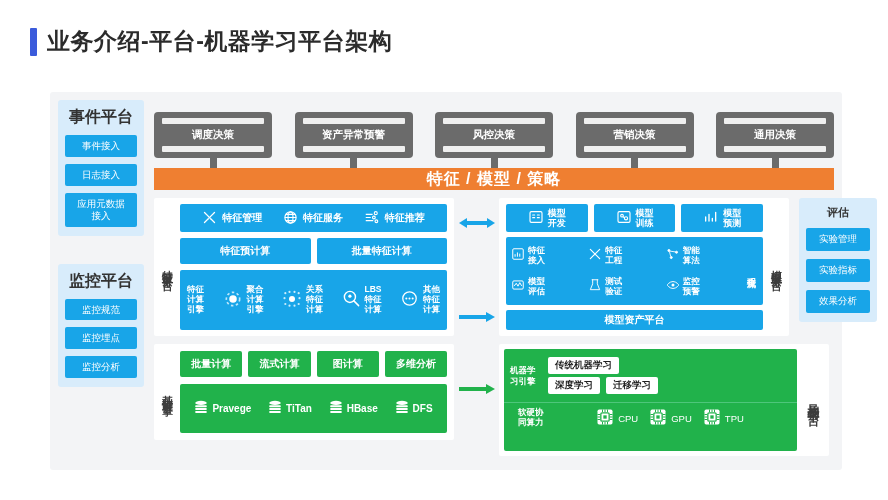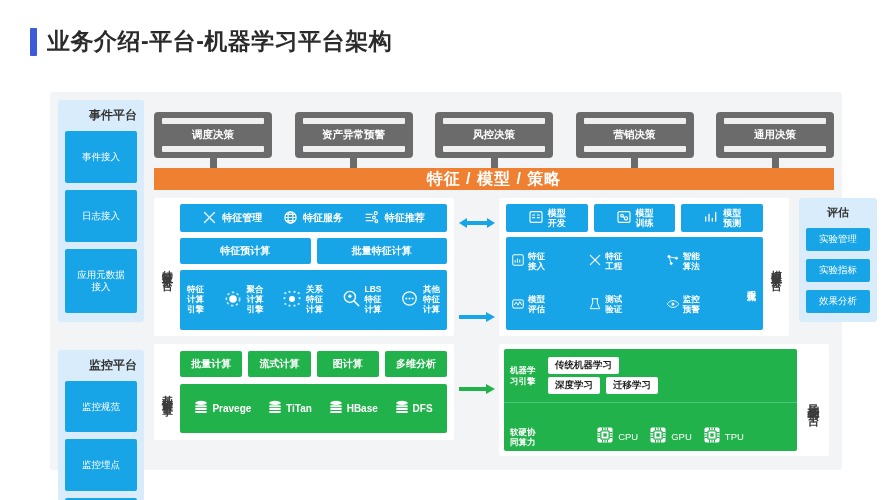--- a/index.html
+++ b/index.html
@@ -17,23 +17,23 @@
   .frame{position:absolute;left:50px;top:92px;width:792px;height:378px;
          background:#f3f4f6;border-radius:3px;}
 
   
   .vlabel{writing-mode:vertical-rl;text-orientation:upright;font-weight:bold;
           color:#3c3c3c;letter-spacing:2px;display:flex;align-items:center;justify-content:center;}
 
   
   .leftcol{position:absolute;left:8px;top:8px;width:86px;}
   .lpanel{background:#d8ecfb;border-radius:3px;padding:7px 7px 9px;margin-bottom:10px;}
-  .lpanel-title{text-align:right;font-size:12px;font-weight:bold;color:#333;margin-bottom:7px;}
+  .lpanel-title{text-align:center;font-size:16px;font-weight:bold;color:#333;margin-bottom:7px;}
   .lbtn{background:#18a5e8;color:#fff;font-size:9.5px;text-align:center;
-        border-radius:2px;padding:20px 2px;margin-bottom:7px;line-height:1.25;}
+        border-radius:2px;padding:5px 2px;margin-bottom:7px;line-height:1.25;}
   .lbtn:last-child{margin-bottom:0;}
 
   
   .monitors{position:absolute;left:104px;top:20px;width:680px;height:66px;display:flex;
             justify-content:space-between;align-items:flex-start;}
   .mon{width:118px;position:relative;}
   .mon-screen{height:46px;background:#6b6b6b;border-radius:4px;
               display:flex;align-items:center;justify-content:center;position:relative;
               box-sizing:border-box;padding:7px 8px;}
   .mon-screen:before,.mon-screen:after{content:"";position:absolute;left:8px;right:8px;height:6px;
@@ -109,22 +109,22 @@
   .hetero{position:absolute;left:345px;top:0;width:330px;height:112px;background:#fff;
           border-radius:2px;display:flex;}
   .het-inner{flex:1;padding:5px 0 5px 5px;display:flex;flex-direction:column;}
   .hetero .vlabel{width:32px;font-size:12px;}
   .het-top{background:#21b24b;border-radius:2px 2px 0 0;flex:1;display:flex;align-items:center;padding:4px 6px;}
   .het-side{width:38px;color:#fff;font-size:8.5px;font-weight:bold;line-height:1.2;white-space:pre-line;}
   .het-tags{flex:1;display:flex;flex-direction:column;align-items:flex-start;gap:3px;}
   .tagrow{display:flex;gap:6px;justify-content:center;}
   .tag{background:#fff;color:#1f1f1f;font-size:9.5px;font-weight:bold;border-radius:2px;
        padding:2px 7px;}
-  .het-bot{background:#21b24b;border-radius:0 0 2px 2px;height:40px;display:flex;align-items:flex-end;
-           padding:4px 6px;border-top:1px solid #4ec67b;}
+  .het-bot{background:#21b24b;border-radius:0 0 2px 2px;height:40px;display:flex;align-items:flex-start;
+           padding:4px 14px;border-top:1px solid #4ec67b;}
   .chips{flex:1;display:flex;gap:10px;justify-content:center;align-items:center;}
   .chip{display:flex;align-items:center;gap:3px;color:#fff;font-size:9.5px;}
 
   
   .arrow{position:absolute;}
 </style>
 </head>
 <body>
 
 <div class="title-row">
@@ -419,20 +419,21 @@
                     <circle cx="12" cy="12" r="2.6" fill="#fff" stroke="none"></circle>
                 </svg>
               </span>
               <span class="txt">监控
 预警</span>
             </div>
           </div>
           <div class="vlabel">全流程</div>
         </div>
 
+        <div class="masset">模型资产平台</div>
       </div>
       <div class="vlabel">模型服务平台</div>
     </div>
 
     <div class="evalp">
       <div class="evalp-title">评估</div>
       <div class="ebtn">实验管理</div>
       <div class="ebtn">实验指标</div>
       <div class="ebtn">效果分析</div>
     </div>

